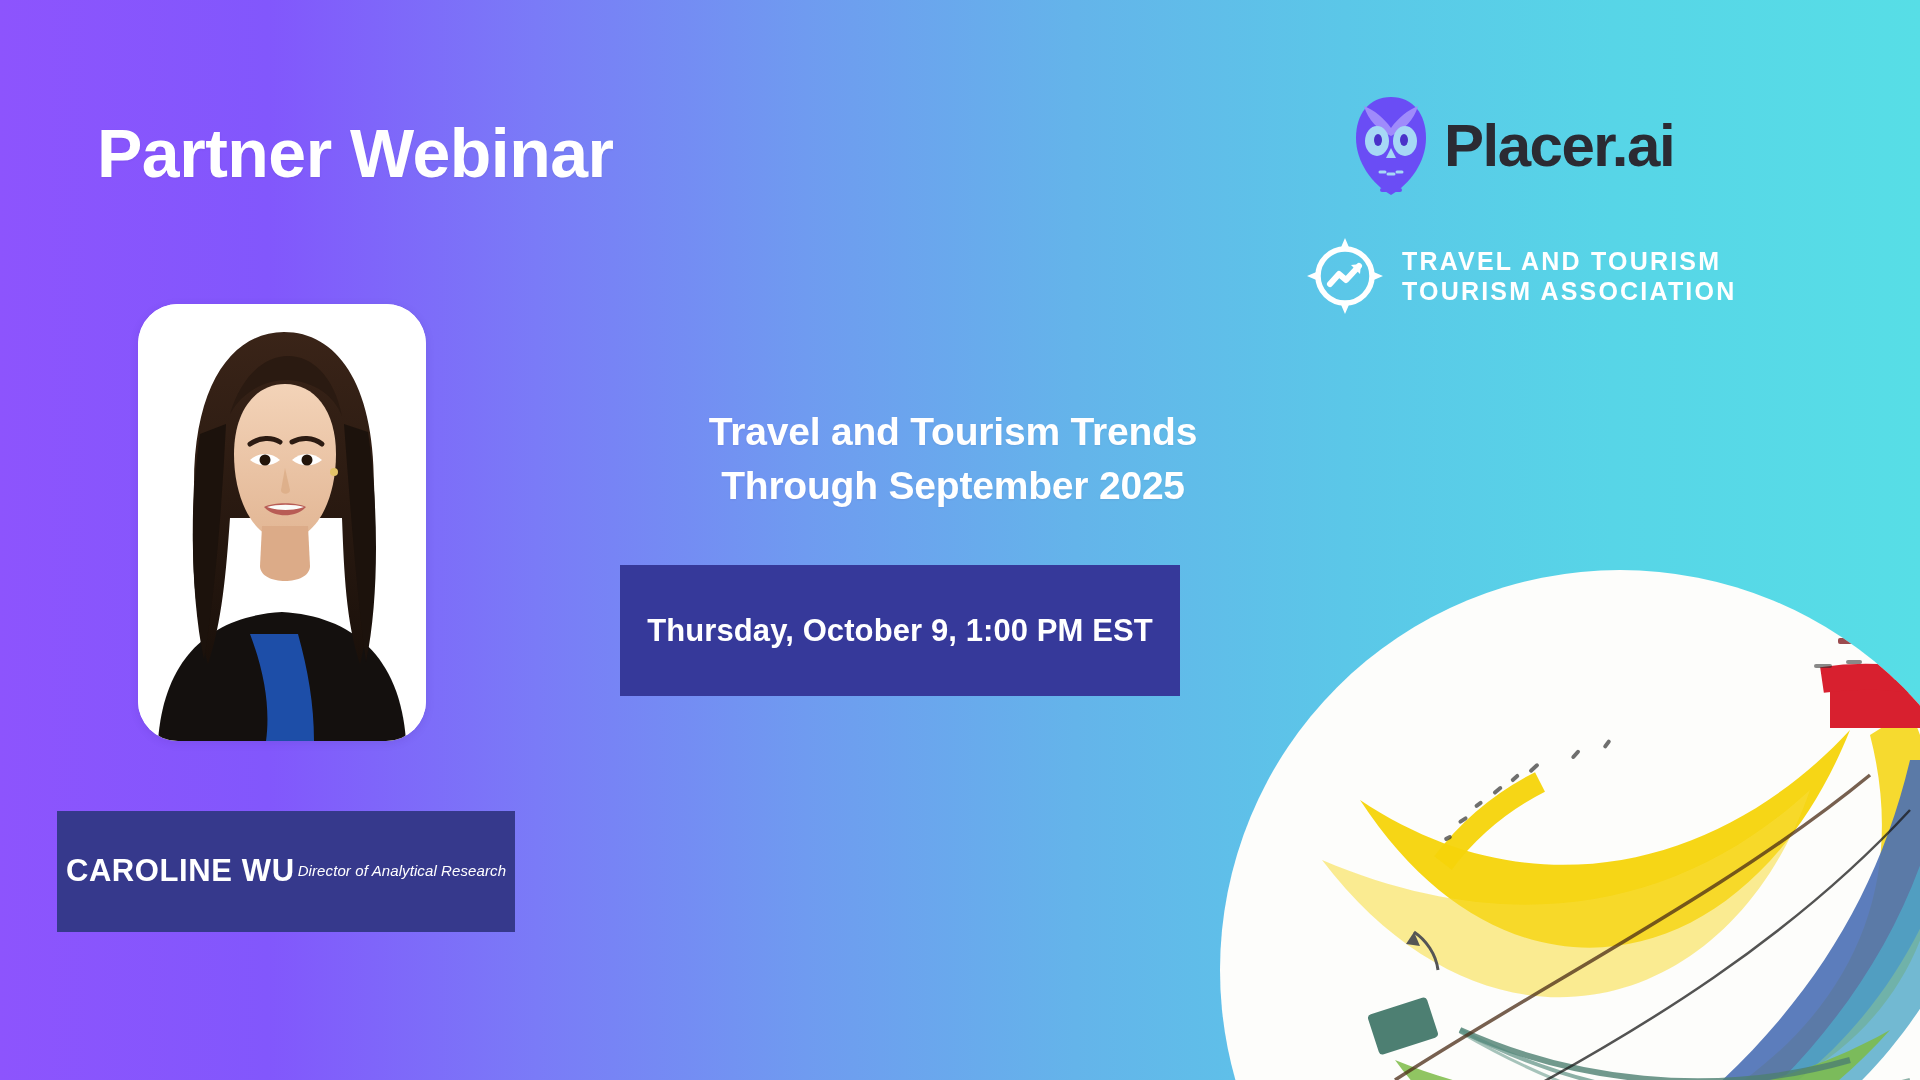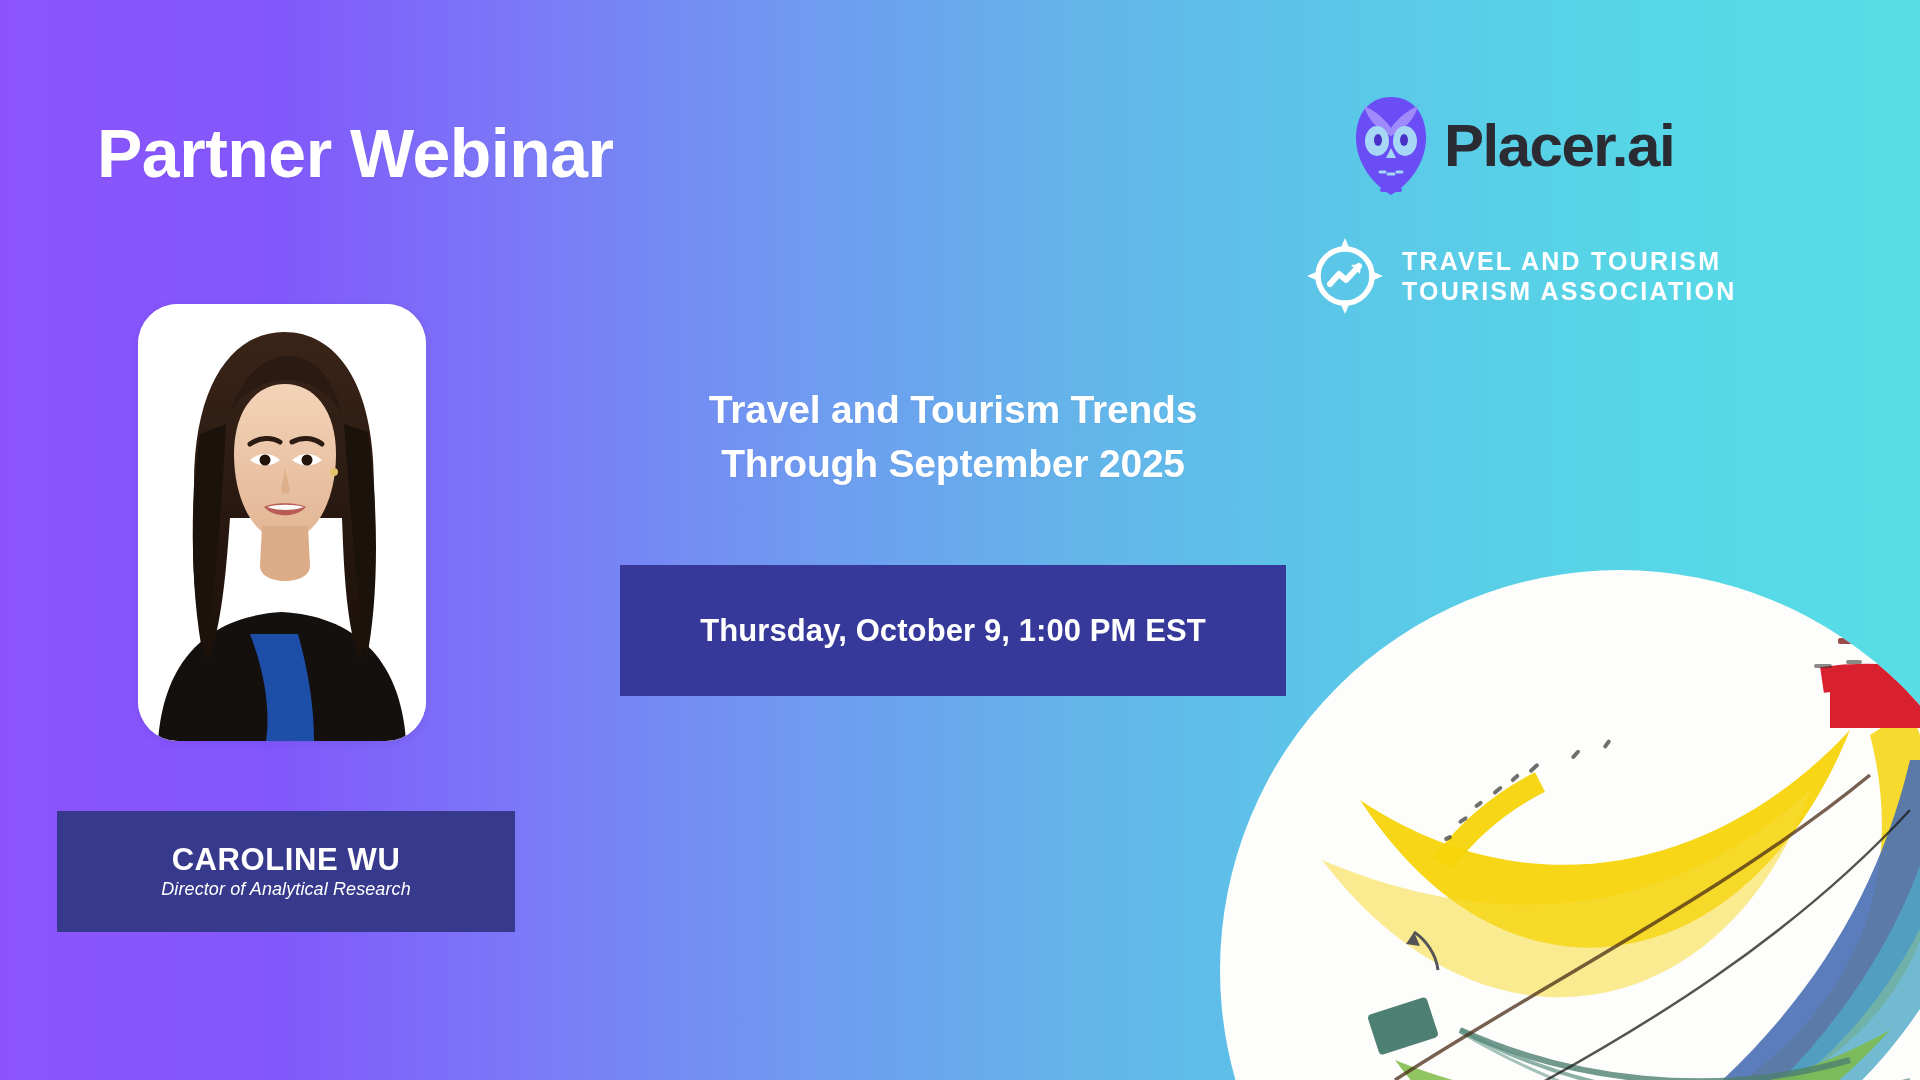--- a/index.html
+++ b/index.html
@@ -56,46 +56,46 @@
     background:#ffffff;
     box-shadow:0 2px 10px rgba(40,20,90,0.10);
   }
   .headshot svg { display:block; width:100%; height:100%; }
 
   
   .name-plate {
     position:absolute; left:57px; top:811px;
     width:458px; height:121px;
     background:#36398c;
-    display:flex; flex-direction:column;
+    display:flex; flex-direction:row;
     align-items:center; justify-content:center;
     gap:3px;
   }
   .name-plate .speaker-name {
     color:#ffffff; font-size:31px; font-weight:700;
     letter-spacing:0.6px; line-height:1.1;
   }
   .name-plate .speaker-role {
-    color:#ffffff; font-size:18px; font-style:italic; font-weight:400;
+    color:#ffffff; font-size:15px; font-style:italic; font-weight:400;
     letter-spacing:0.1px; line-height:1.1;
   }
 
   
   .webinar-heading {
-    position:absolute; left:620px; top:383px;
+    position:absolute; left:620px; top:405px;
     width:666px; text-align:center;
     color:#ffffff; font-size:39px; font-weight:700;
     line-height:1.38; letter-spacing:-0.2px;
     text-shadow:0 1px 2px rgba(60,40,120,0.08);
   }
 
   
   .date-banner {
     position:absolute; left:620px; top:565px;
-    width:666px; height:131px;
+    width:560px; height:131px;
     background:#36399a;
     display:flex; align-items:center; justify-content:center;
   }
   .date-banner .date-text {
     color:#ffffff; font-size:31px; font-weight:700;
     letter-spacing:0.1px;
   }
 </style>
 </head>
 <body>

